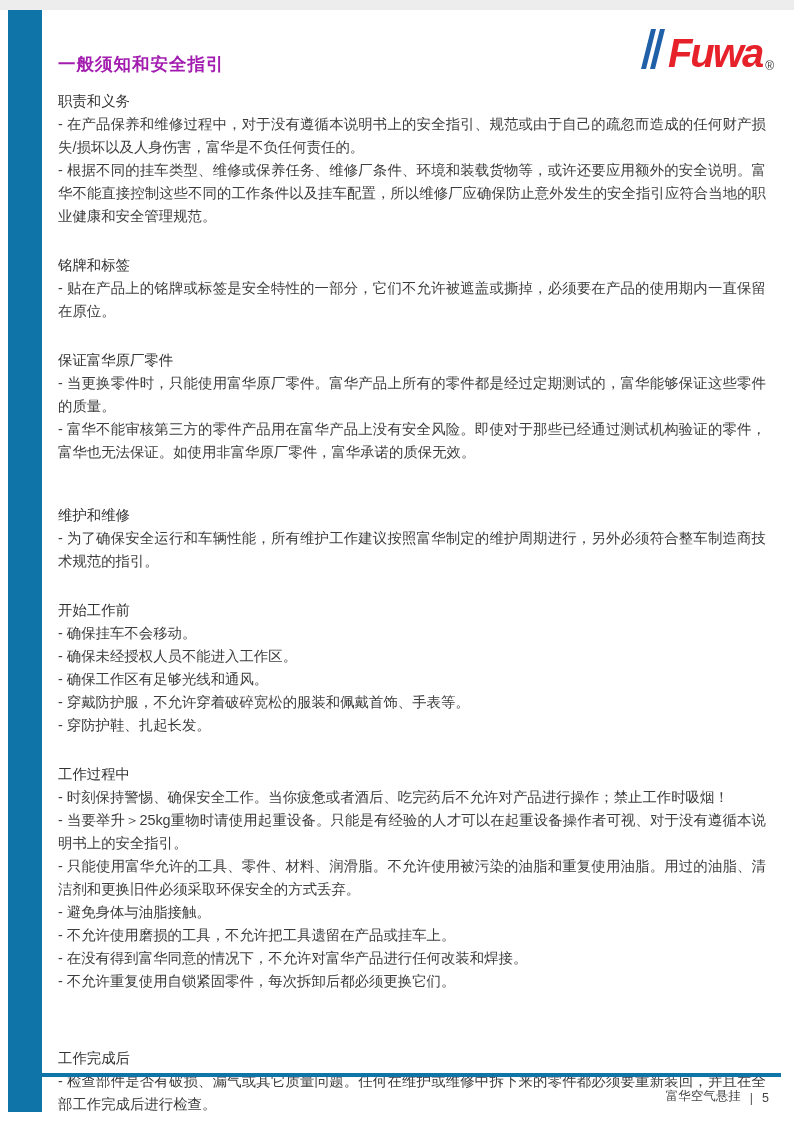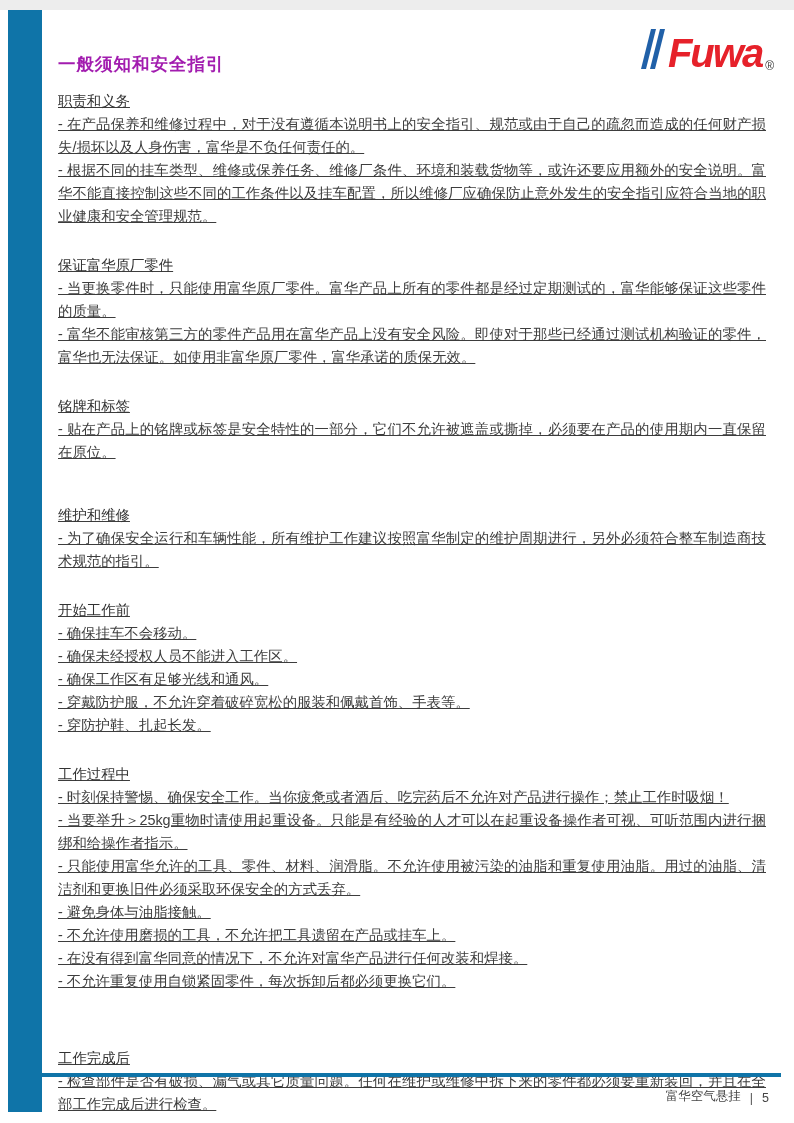--- a/index.html
+++ b/index.html
@@ -37,21 +37,21 @@
   }
   .logo-reg {
     font-size: 12px; color: #3a3a3a; margin-left: 3px; margin-top: 0;
     font-style: normal;
   }
   
   .content {
     position: absolute; left: 58px; top: 90px; width: 708px;
     color: #3d3d3d; font-size: 14.4px; line-height: 23px;
   }
-  .sec { margin-top: 26px; text-decoration: underline; }
+  .sec { margin-top: 26px; }
   .sec:first-child { margin-top: 0; }
   .sec.gap-lg { margin-top: 40px; }
   .sec.gap-md { margin-top: 54px; }
   .sec h2 {
     margin: 0; font-size: 14.4px; font-weight: normal;
     color: #333333; line-height: 23px;
   }
   .sec p {
     margin: 0; text-align: justify;
     word-break: break-all;
@@ -89,48 +89,48 @@
 
 <main class="content">
 
   <section class="sec">
     <h2>职责和义务</h2>
     <p>- 在产品保养和维修过程中，对于没有遵循本说明书上的安全指引、规范或由于自己的疏忽而造成的任何财产损失/损坏以及人身伤害，富华是不负任何责任的。</p>
     <p>- 根据不同的挂车类型、维修或保养任务、维修厂条件、环境和装载货物等，或许还要应用额外的安全说明。富华不能直接控制这些不同的工作条件以及挂车配置，所以维修厂应确保防止意外发生的安全指引应符合当地的职业健康和安全管理规范。</p>
   </section>
 
   <section class="sec">
+    <h2>铭牌和标签</h2>
+    <p>- 贴在产品上的铭牌或标签是安全特性的一部分，它们不允许被遮盖或撕掉，必须要在产品的使用期内一直保留在原位。</p>
+  </section>
+
+  <section class="sec">
     <h2>保证富华原厂零件</h2>
     <p>- 当更换零件时，只能使用富华原厂零件。富华产品上所有的零件都是经过定期测试的，富华能够保证这些零件的质量。</p>
     <p>- 富华不能审核第三方的零件产品用在富华产品上没有安全风险。即使对于那些已经通过测试机构验证的零件，富华也无法保证。如使用非富华原厂零件，富华承诺的质保无效。</p>
-  </section>
-
-  <section class="sec">
-    <h2>铭牌和标签</h2>
-    <p>- 贴在产品上的铭牌或标签是安全特性的一部分，它们不允许被遮盖或撕掉，必须要在产品的使用期内一直保留在原位。</p>
   </section>
 
   <section class="sec gap-lg">
     <h2>维护和维修</h2>
     <p>- 为了确保安全运行和车辆性能，所有维护工作建议按照富华制定的维护周期进行，另外必须符合整车制造商技术规范的指引。</p>
   </section>
 
   <section class="sec">
     <h2>开始工作前</h2>
     <p>- 确保挂车不会移动。</p>
     <p>- 确保未经授权人员不能进入工作区。</p>
     <p>- 确保工作区有足够光线和通风。</p>
     <p>- 穿戴防护服，不允许穿着破碎宽松的服装和佩戴首饰、手表等。</p>
     <p>- 穿防护鞋、扎起长发。</p>
   </section>
 
   <section class="sec">
     <h2>工作过程中</h2>
     <p>- 时刻保持警惕、确保安全工作。当你疲惫或者酒后、吃完药后不允许对产品进行操作；禁止工作时吸烟！</p>
-    <p>- 当要举升＞25kg重物时请使用起重设备。只能是有经验的人才可以在起重设备操作者可视、可听范围内进行捆绑和给操作者指示。</p>
+    <p>- 当要举升＞25kg重物时请使用起重设备。只能是有经验的人才可以在起重设备操作者可视、对于没有遵循本说明书上的安全指引。</p>
     <p>- 只能使用富华允许的工具、零件、材料、润滑脂。不允许使用被污染的油脂和重复使用油脂。用过的油脂、清洁剂和更换旧件必须采取环保安全的方式丢弃。</p>
     <p>- 避免身体与油脂接触。</p>
     <p>- 不允许使用磨损的工具，不允许把工具遗留在产品或挂车上。</p>
     <p>- 在没有得到富华同意的情况下，不允许对富华产品进行任何改装和焊接。</p>
     <p>- 不允许重复使用自锁紧固零件，每次拆卸后都必须更换它们。</p>
   </section>
 
   <section class="sec gap-md">
     <h2>工作完成后</h2>
     <p>- 检查部件是否有破损、漏气或其它质量问题。任何在维护或维修中拆下来的零件都必须要重新装回，并且在全部工作完成后进行检查。</p>

